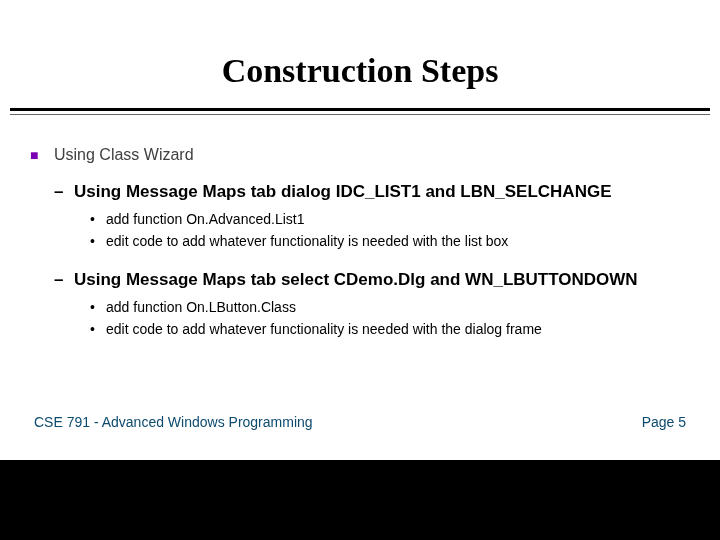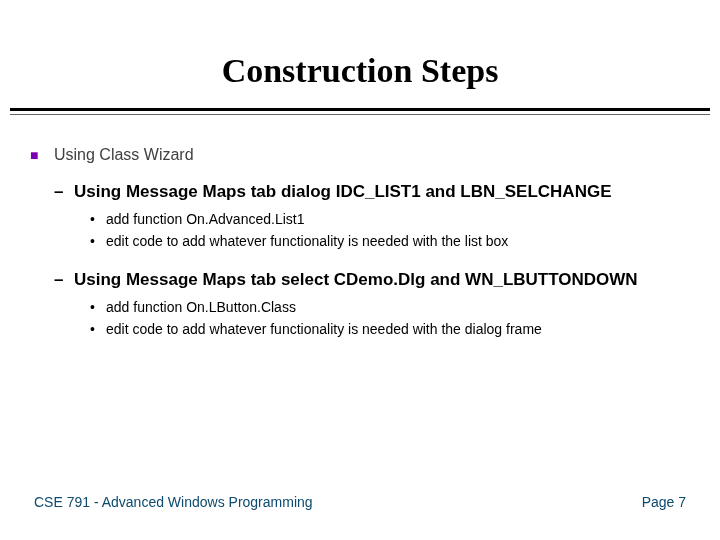--- a/index.html
+++ b/index.html
@@ -1,20 +1,20 @@
 <!DOCTYPE html>
 <html><head>
 <meta charset="utf-8">
 <style>
   * { margin: 0; padding: 0; box-sizing: border-box; }
   html, body { width: 720px; height: 540px; background: #000; font-family: Arial, Helvetica, sans-serif; }
   .slide {
     position: relative;
     width: 720px;
-    height: 540px;
+    height: 460px;
     background: #fff;
   }
   .title {
     font-family: "Times New Roman", Times, serif;
     font-weight: bold;
     font-size: 34px;
     text-align: center;
     padding-top: 52px;
     padding-bottom: 18px;
     color: #000;
@@ -157,16 +157,16 @@
       <div class="lvl3">
         <div class="bullet">•</div>
         <div class="text">edit code to add whatever functionality is needed with the dialog frame</div>
       </div>
     </div>
 
   </div>
 
   <div class="footer">
     <div>CSE 791 - Advanced Windows Programming</div>
-    <div>Page 7</div>
+    <div>Page 5</div>
   </div>
 
 </div>
 
 </body></html>

